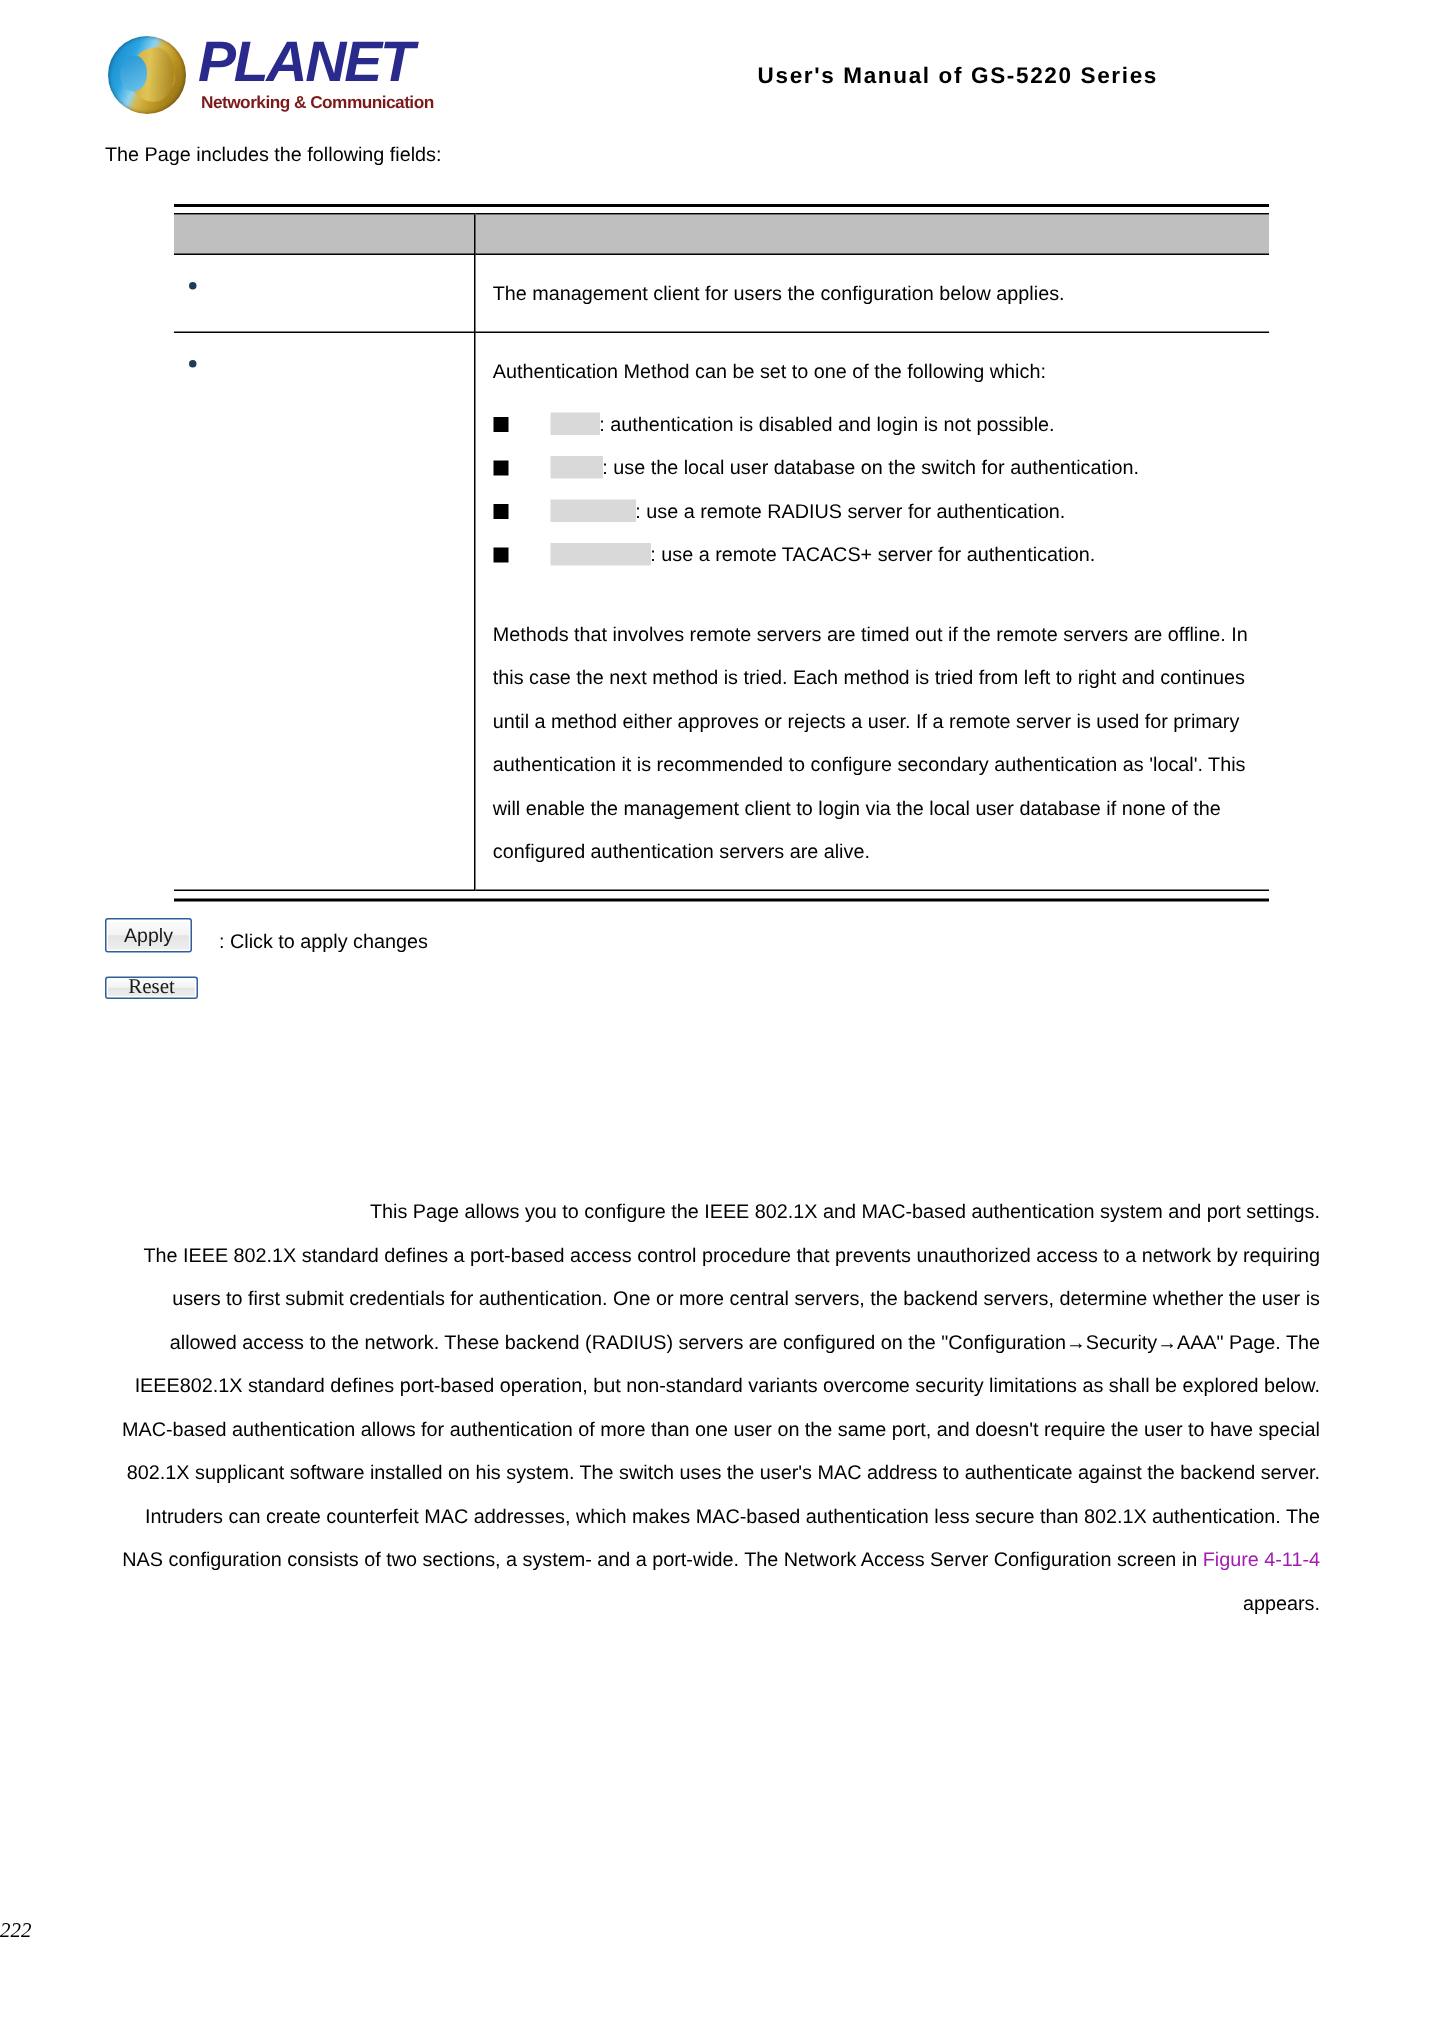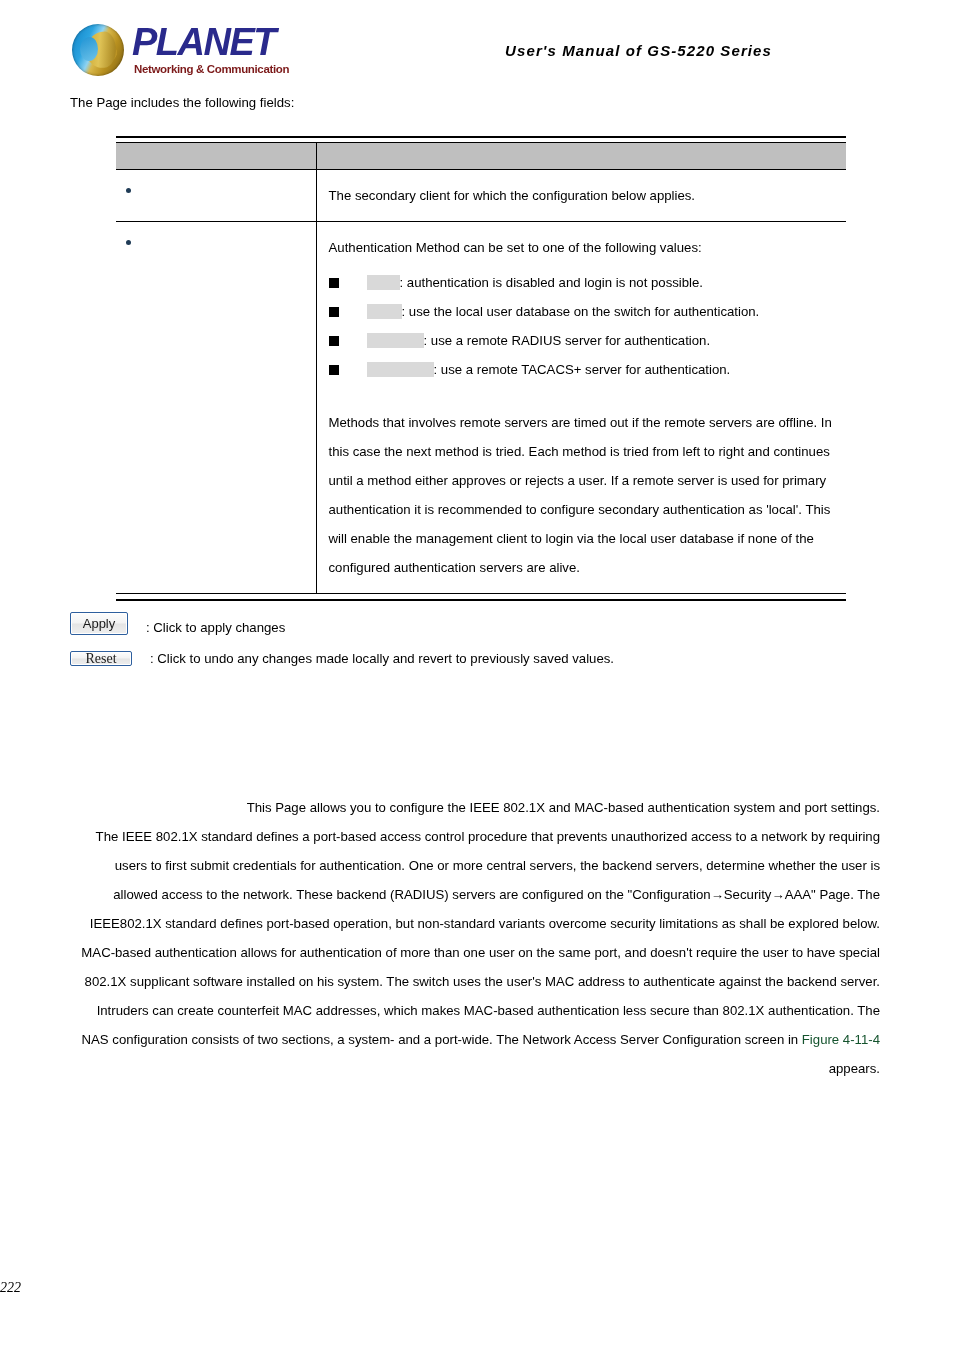--- a/index.html
+++ b/index.html
@@ -88,21 +88,20 @@
     letter-spacing: -0.35px;
     color: #7c1a1a;
     white-space: nowrap;
   }
   .header-title {
     position: absolute;
     right: 72px;
     top: 42px;
     font-family: "Liberation Sans", sans-serif;
     font-weight: bold;
-    font-style: italic;
     font-size: 15px;
     letter-spacing: 1.1px;
     color: #000;
     white-space: nowrap;
   }
 
   
   .intro-line {
     position: absolute;
     left: 70px;
@@ -274,21 +273,21 @@
     top: 793px;
     width: 812px;
   }
   .body-para {
     margin: 0;
     font-size: 13.2px;
     line-height: 29px;
     text-align: right;
   }
   .link {
-    color: #14532d;
+    color: #a21caf;
     text-decoration: none;
     margin-top: 13px;
   }
 
   
   .page-number {
     position: absolute;
     left: 0;
     top: 1280px;
     width: 954px;
@@ -329,34 +328,34 @@
     </tr>
 
     <tr class="ft-row">
       <td class="col-obj">
         <div class="obj-cell">
           <span class="obj-bullet"></span><span class="obj-label"></span>
         </div>
       </td>
       <td>
         <div class="desc-cell">
-          <div class="lead">The secondary client for which the configuration below applies.</div>
+          <div class="lead">The management client for users the configuration below applies.</div>
         </div>
       </td>
     </tr>
 
     <tr class="ft-row ft-last">
       <td class="col-obj">
         <div class="obj-cell">
           <span class="obj-bullet"></span><span class="obj-label"></span>
         </div>
       </td>
       <td>
         <div class="desc-cell">
-          <div class="lead">Authentication Method can be set to one of the following values:</div>
+          <div class="lead">Authentication Method can be set to one of the following which:</div>
           <ul class="enum-list">
             <li>
               <span class="sq"></span><span class="hidden-term w1"></span><span>: authentication is disabled and login is not possible.</span>
             </li>
             <li>
               <span class="sq"></span><span class="hidden-term w2"></span><span>: use the local user database on the switch for authentication.</span>
             </li>
             <li>
               <span class="sq"></span><span class="hidden-term w3"></span><span>: use a remote RADIUS server for authentication.</span>
             </li>
@@ -376,21 +375,20 @@
   </tbody>
 </table>
 
 <div class="btn-section">
   <div class="btn-row">
     <span class="ui-button apply-btn">Apply</span>
     <span class="btn-caption">: Click to apply changes</span>
   </div>
   <div class="btn-row">
     <span class="ui-button reset-btn">Reset</span>
-    <span class="btn-caption">: Click to undo any changes made locally and revert to previously saved values.</span>
   </div>
 </div>
 
 <div class="body-section">
   <p class="body-para">This Page allows you to configure the IEEE 802.1X and MAC-based authentication system and port settings.</p>
   <p class="body-para">The IEEE 802.1X standard defines a port-based access control procedure that prevents unauthorized access to a network by requiring users to first submit credentials for authentication. One or more central servers, the backend servers, determine whether the user is allowed access to the network. These backend (RADIUS) servers are configured on the "Configuration→Security→AAA" Page. The IEEE802.1X standard defines port-based operation, but non-standard variants overcome security limitations as shall be explored below.</p>
   <p class="body-para"><span>MAC-based authentication allows for authentication of more than one user on the same port, and doesn't require the user to have special 802.1X supplicant software installed on his system. The switch uses the user's MAC address to authenticate against the backend server. Intruders can create counterfeit MAC addresses, which makes MAC-based authentication less secure than 802.1X authentication. The NAS configuration consists of two sections, a system- and a port-wide. The Network Access Server Configuration screen in </span><a class="link" href="#">Figure 4-11-4</a><span> appears.</span></p>
 </div>
 
 <div class="page-number">222</div>

